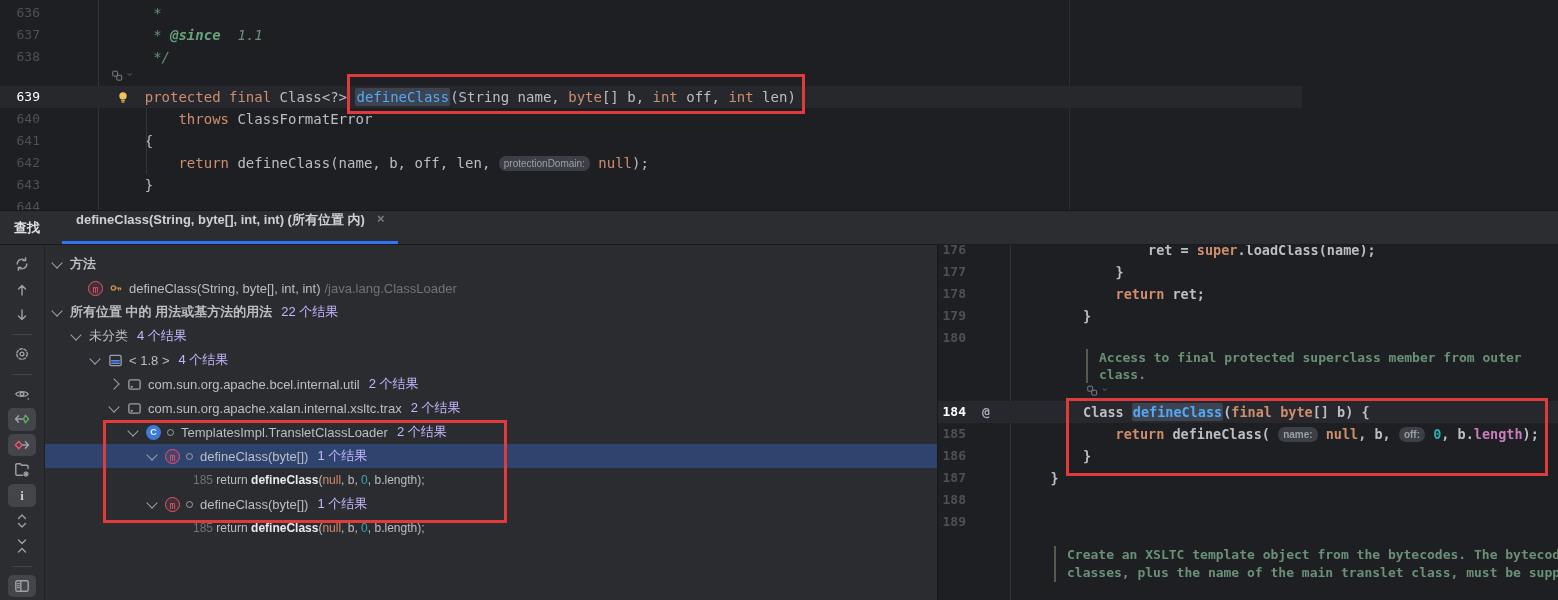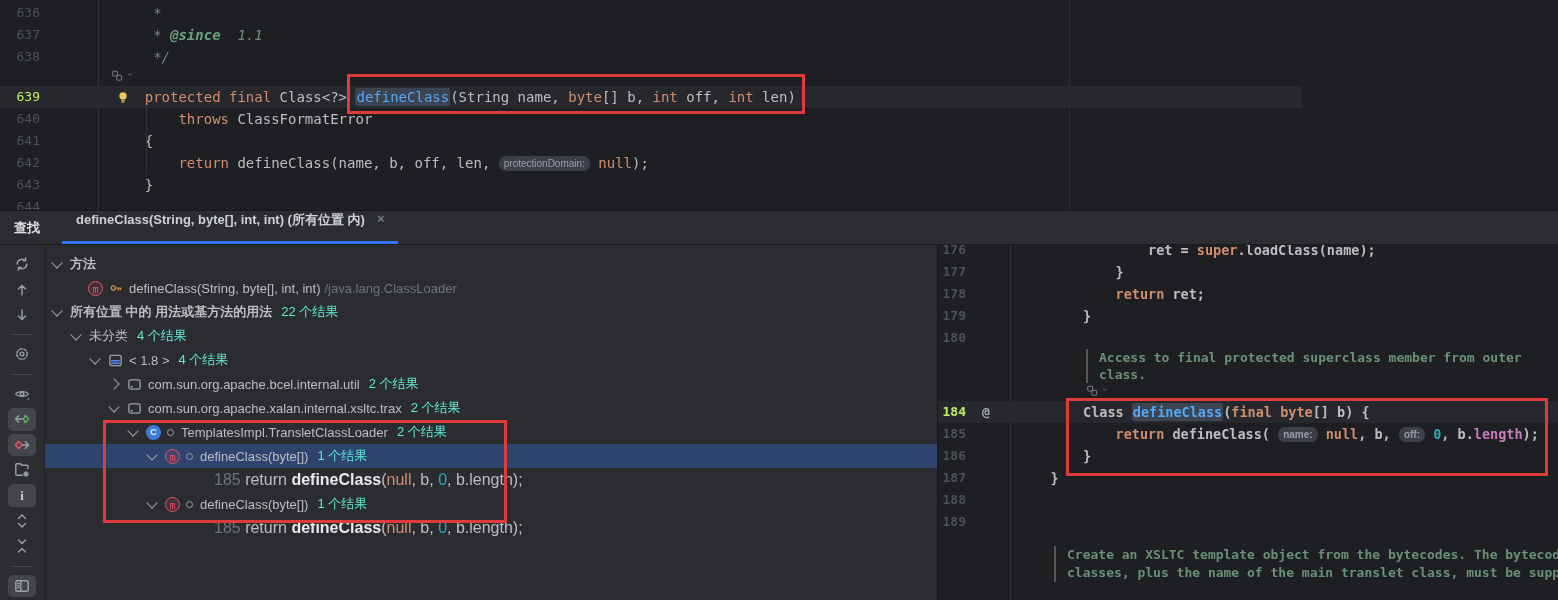--- a/index.html
+++ b/index.html
@@ -3,21 +3,21 @@
 <meta charset="utf-8">
 <style>
   html,body{margin:0;padding:0;background:#101113;}
   #root{position:relative;width:1558px;height:600px;background:#1E1F22;overflow:hidden;
         font-family:"Liberation Sans",sans-serif;-webkit-font-smoothing:antialiased;}
   
   .editor{font-family:"DejaVu Sans Mono",monospace;font-size:14px;color:#BCBEC4;}
   .ed-line{position:relative;height:22px;line-height:22px;white-space:pre;}
   .ed-line.current{background:#26282E;}
   .ln{position:absolute;top:0;left:0;text-align:right;color:#4D5157;font-size:13px;}
-  .ed-line.current .ln{color:#bef264;}
+  .ed-line.current .ln{color:#ffffff;}
   .code{position:absolute;top:0;left:0;right:0;white-space:pre;}
   .sg-kw{color:#CF8E6D;}
   .sg-plain{color:#BCBEC4;}
   .sg-doc{color:#6A8F76;font-style:italic;}
   .sg-doctag{color:#67A37C;font-style:italic;font-weight:bold;}
   .sg-fnhl{color:#56A8F5;background:#3B4450;border-radius:2px;padding:1px 1px;}
   .sg-num{color:#2AACB8;}
   .sg-field{color:#C77DBB;}
   .sg-gray{color:#6F737A;}
   .sg-boldwhite{color:#E8EAEE;font-weight:bold;}
@@ -51,35 +51,35 @@
   .tb-btn{width:28px;height:24px;margin-bottom:3px;border-radius:5px;display:flex;align-items:center;justify-content:center;}
   .tb-btn.active{background:#43454A;}
   .tb-div{width:20px;height:1px;background:#43454A;margin:5px 0 8px 0;}
   .tb-i{font-size:13px;color:#CED0D6;font-weight:bold;font-family:"Liberation Serif",serif;}
   
   #tree{position:relative;width:892px;background:#2A2C30;overflow:hidden;padding-top:7px;box-sizing:border-box;}
   .tree-row{position:relative;height:24px;display:flex;align-items:center;font-size:13px;color:#BCBEC4;white-space:pre;}
   .tree-row.selected{background:#2E436E;}
   .tree-row .lbl{color:#BCBEC4;}
   .tree-row .lbl.bold{font-weight:bold;}
-  .tree-row .cnt{color:#5eead4;margin-left:9px;}
+  .tree-row .cnt{color:#c4b5fd;margin-left:9px;}
   .tree-row .sfx{color:#6F737A;margin-left:4px;}
   .chev{width:7px;height:7px;border-right:1.5px solid #9DA0A8;border-bottom:1.5px solid #9DA0A8;
         display:inline-block;flex:none;}
   .chev.down{transform:rotate(45deg);margin:-3px 9px 0 0;}
   .chev.right{transform:rotate(-45deg);margin:0 9px 0 0;}
   .chev-slot{width:16px;flex:none;}
   .m-icon{flex:none;width:15px;height:15px;border-radius:50%;border:1px solid #E8556B;color:#E8556B;
           background:rgba(232,85,107,.12);font-size:10px;line-height:15px;text-align:center;
           font-family:"DejaVu Sans Mono",monospace;margin-right:6px;box-sizing:border-box;}
   .c-icon{flex:none;width:15px;height:15px;border-radius:50%;background:#3E7BD6;color:#E8F1FF;
           font-size:9px;line-height:15px;text-align:center;font-weight:bold;margin-right:6px;}
   .svg-ic{flex:none;margin-right:6px;display:inline-flex;}
   .vis-o{flex:none;width:7px;height:7px;border:1.2px solid #9DA0A8;border-radius:50%;margin-right:7px;box-sizing:border-box;}
-  .snippet{font-size:16px;margin-left:21px;}
+  .snippet{font-size:12px;}
   
   #preview{position:relative;flex:1;background:#1E1F22;overflow:hidden;border-left:1px solid #17181A;font-weight:bold;}
   #preview .ln{width:28px;}
   #preview .code{padding-left:80px;font-size:13.5px;}
   #preview .gutter-sep{left:72px;}
   .at-sign{position:absolute;left:44px;top:0;color:#A8ADBD;font-size:13px;}
   .doc-row{position:relative;height:34px;display:flex;align-items:center;}
   .doc-inner{margin-left:148px;border-left:2px solid #565B50;padding-left:11px;
              color:#6A9178;font-size:13px;line-height:17px;}
   .doc2{margin-top:13px;margin-left:116px;border-left:2px solid #565B50;padding-left:11px;

